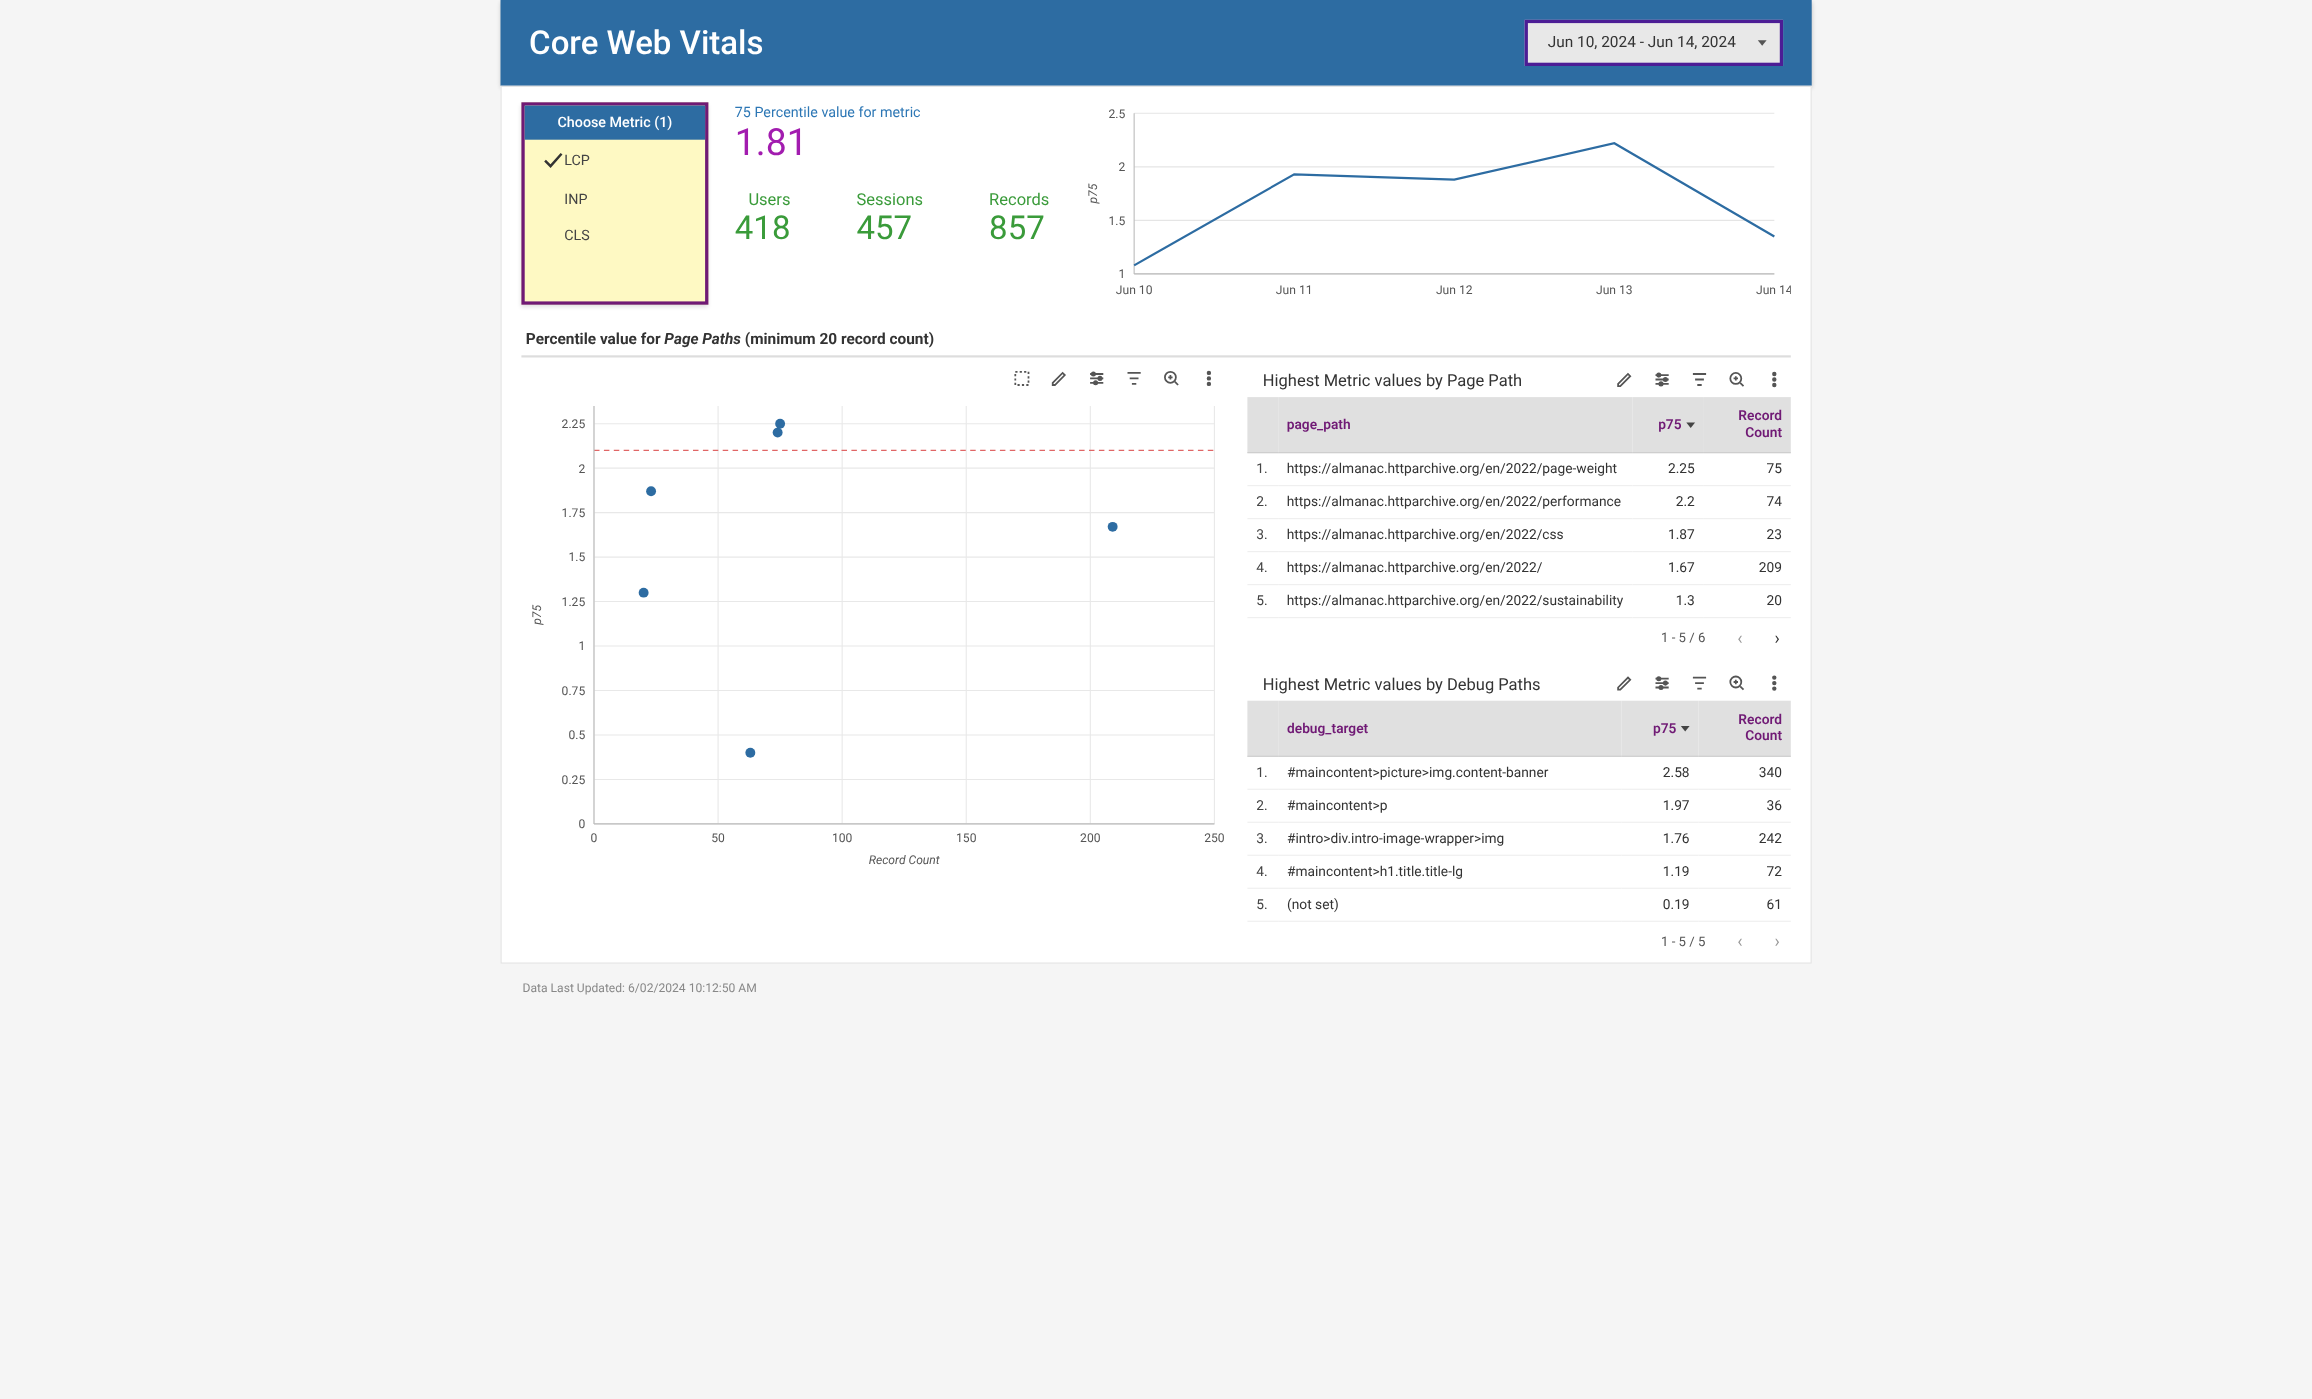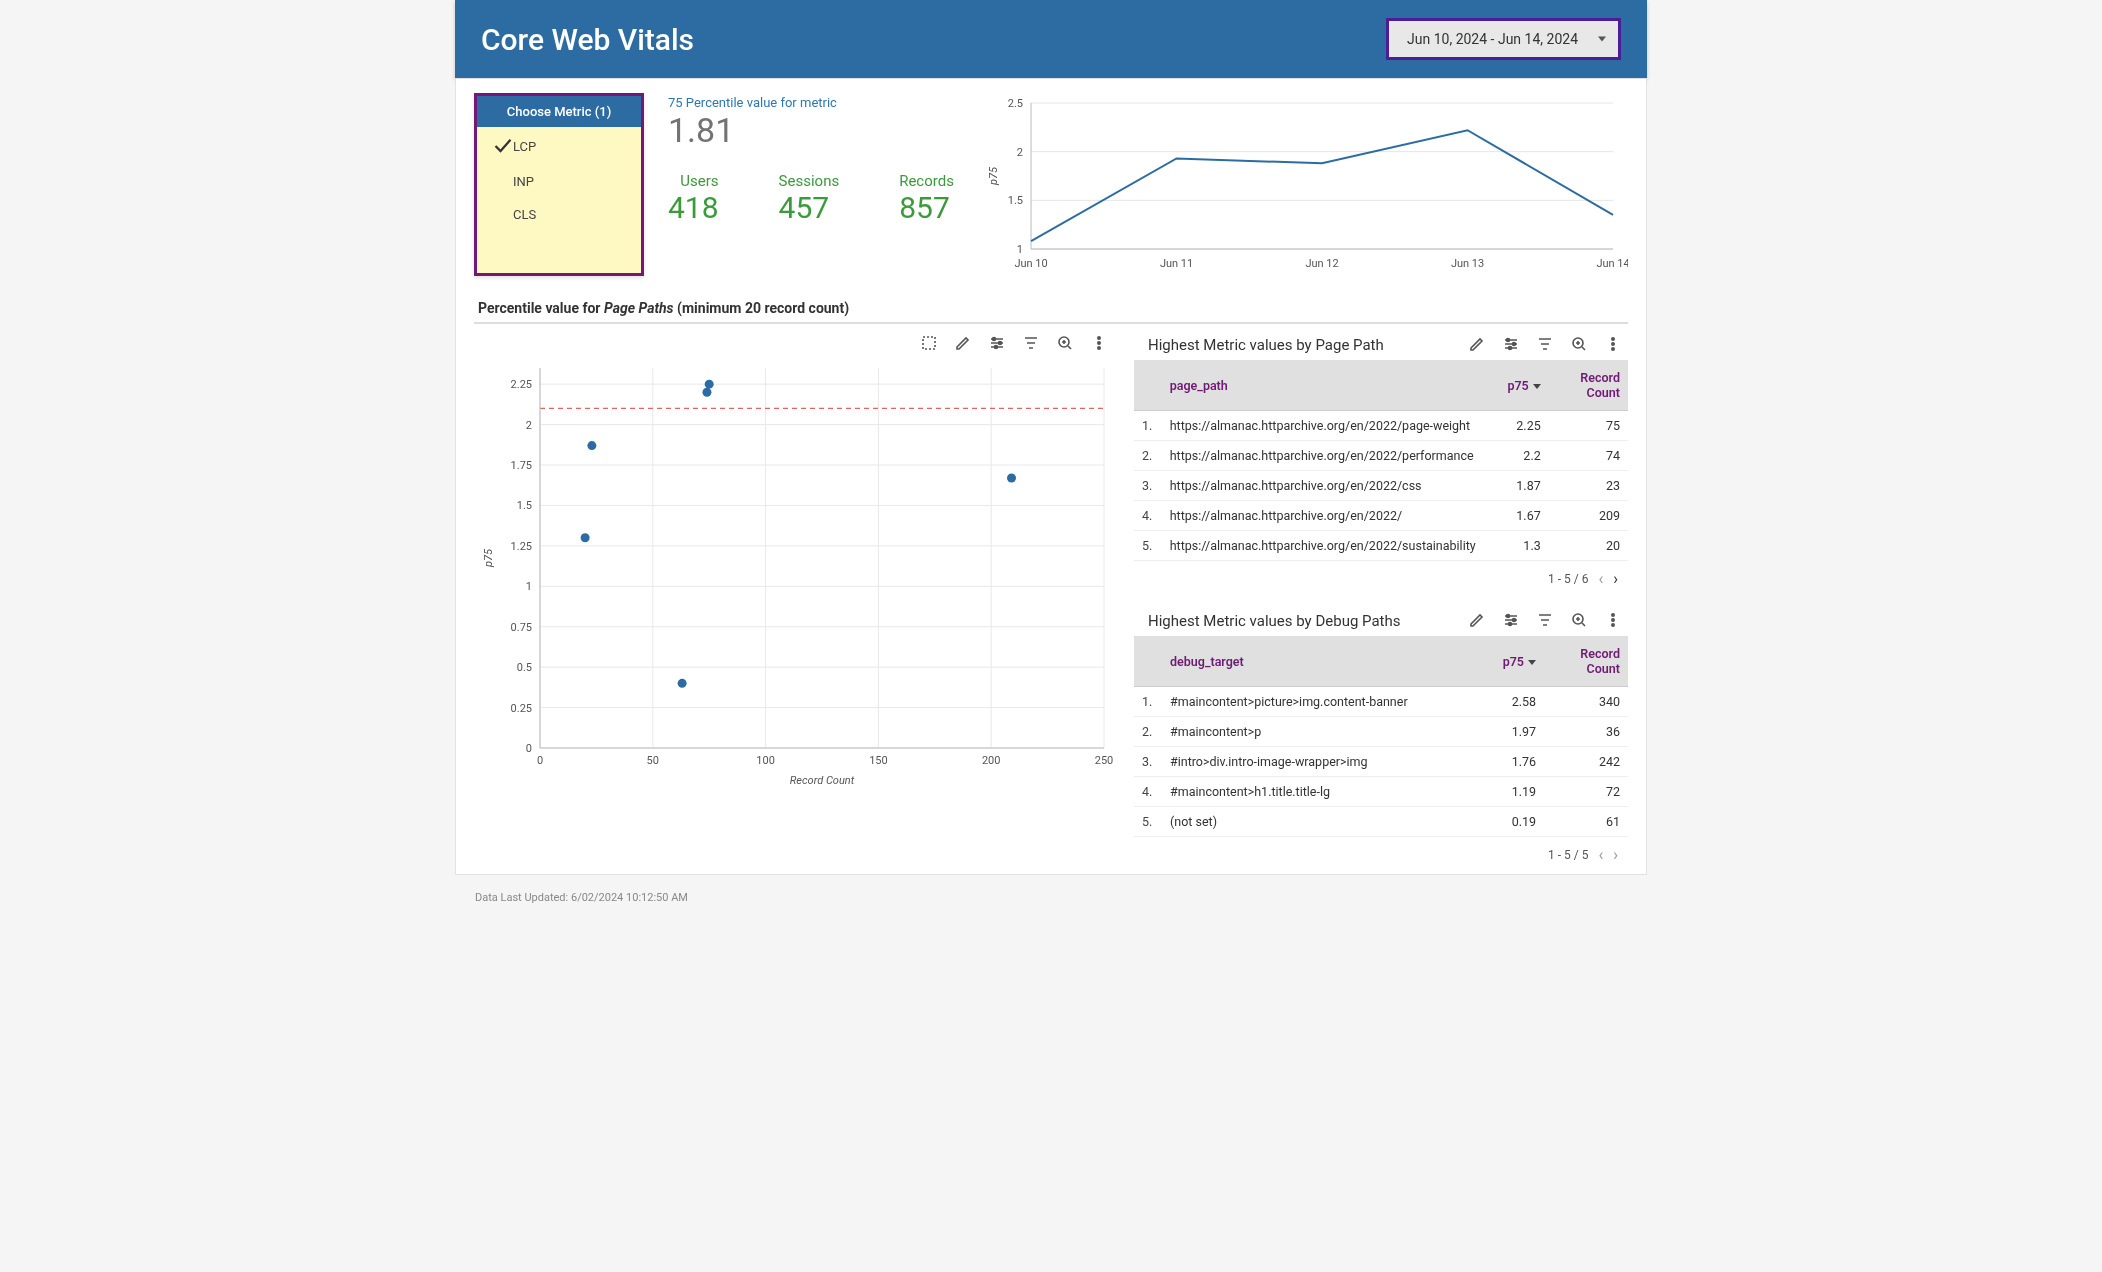--- a/index.html
+++ b/index.html
@@ -67,21 +67,21 @@
     display: flex;
     align-items: center;
     padding: 9px 12px 9px 16px;
     cursor: pointer;
     color: #444;
   }
   .metric-opt .chk { width: 20px; display: inline-flex; color: #333; }
 
   .kpis { display: flex; flex-direction: column; gap: 22px; padding-top: 2px; }
   .kpi-label-blue { color: #2d77b5; font-size: 13px; }
-  .kpi-value-blue { color: #737373; font-size: 34px; font-weight: 400; }
+  .kpi-value-blue { color: #a21caf; font-size: 34px; font-weight: 400; }
   .kpi-row { display: flex; gap: 60px; }
   .kpi-label-green { color: #3a9b3a; font-size: 15px; text-align: right; }
   .kpi-value-green { color: #3a9b3a; font-size: 30px; font-weight: 400; }
 
   .line-chart-wrap { flex: 1; min-width: 600px; }
   svg.line-chart { width: 100%; height: 180px; }
 
   
   .sec-title { font-size: 14px; color: #333; margin: 24px 0 6px 4px; }
   .sec-title .it { font-style: italic; }
@@ -116,21 +116,21 @@
     border-left: 4px solid transparent;
     border-right: 4px solid transparent;
     border-top: 5px solid #444;
     margin-left: 4px; vertical-align: middle;
   }
   table.dt tbody td { padding: 7px 8px; border-bottom: 1px solid #eee; color: #333; }
   table.dt tbody td.idx { width: 28px; color: #444; }
   table.dt tbody td.num { text-align: right; width: 70px; }
   table.dt tbody td.num-w { text-align: right; width: 84px; }
 
-  .pager { display: flex; justify-content: flex-end; align-items: center; gap: 10px; font-size: 12px; color: #555; padding: 8px 10px 2px; }
+  .pager { display: flex; justify-content: flex-end; align-items: center; gap: 29px; font-size: 12px; color: #555; padding: 8px 10px 2px; }
   .pager .nav { cursor: pointer; font-size: 16px; color: #999; }
   .pager .nav.active { color: #333; }
 
   .footer-note { font-size: 11px; color: #888; padding: 6px 20px 12px; }
 </style>
 </head>
 <body>
 
 <div class="page">
 

